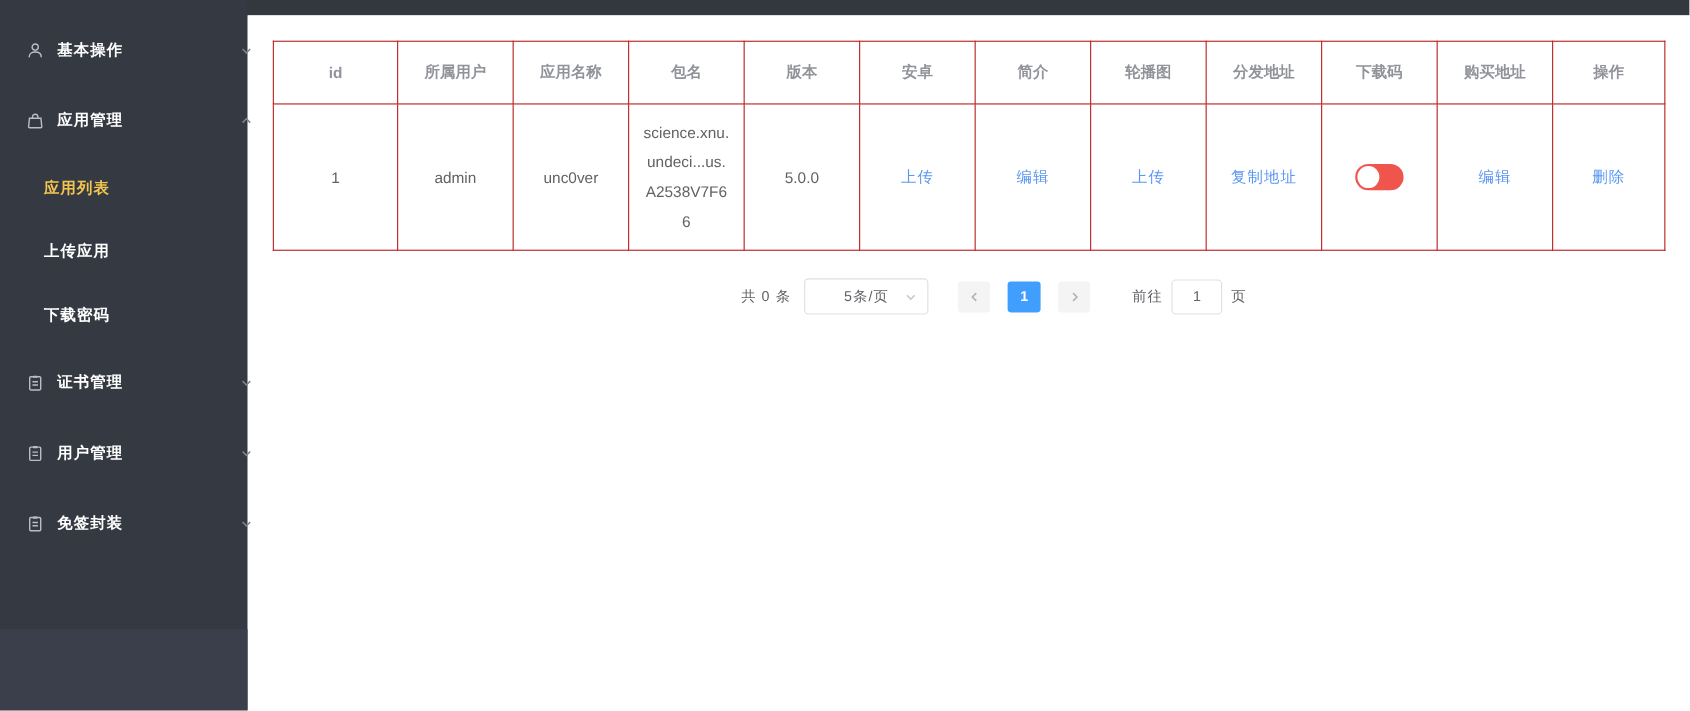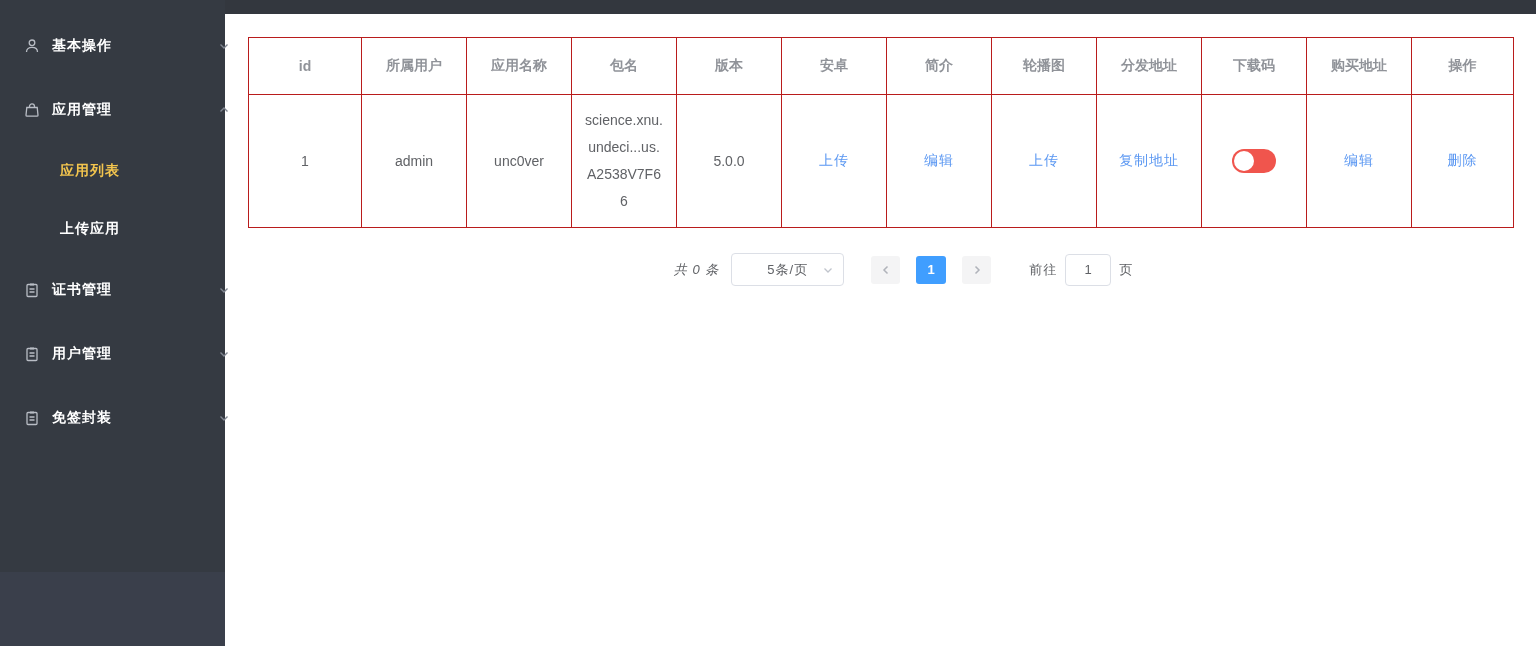--- a/index.html
+++ b/index.html
@@ -35,21 +35,21 @@
     cursor: pointer;
     color: #ffffff;
     font-size: 14px; font-weight: 600;
   }
   .menu-item .mi-icon { width: 16px; height: 16px; margin-right: 12px; flex: none; }
   .menu-item .mi-label { flex: 1; letter-spacing: 1px; }
   .menu-item .mi-chevron { width: 12px; height: 12px; flex: none; }
   .submenu-item {
     height: 58px;
     display: flex; align-items: center;
-    padding-left: 60px;
+    padding-left: 40px;
     cursor: pointer;
     color: #ffffff;
     font-size: 14px; font-weight: 600;
     letter-spacing: 1px;
   }
   .submenu-item.active { color: #f3c54e; }
   
   .main {
     position: absolute; left: 225px; top: 14px;
     width: 1311px; height: 632px;
@@ -113,21 +113,21 @@
   .pagination {
     margin: 25px 0 0 23px;
     width: 1265px;
     height: 33px;
     display: flex;
     align-items: center;
     justify-content: center;
     font-size: 13px;
     color: #606266;
   }
-  .pg-total { margin-right: 12px; letter-spacing: 1px; font-style: italic; }
+  .pg-total { margin-right: 12px; letter-spacing: 1px; }
   .pg-select {
     width: 113px; height: 33px;
     border: 1px solid #dcdfe6;
     border-radius: 4px;
     display: flex; align-items: center; justify-content: center;
     position: relative;
     cursor: pointer;
     background: #fff;
     margin-right: 27px;
   }
@@ -193,20 +193,23 @@
       <svg class="mi-chevron" viewBox="0 0 12 12" fill="none" stroke="#808691" stroke-width="1.4">
           <path d="M2.5 7.5 L6 4 L9.5 7.5"></path>
         </svg>
     </div>
 
     <div class="submenu-item active">
       <span>应用列表</span>
     </div>
     <div class="submenu-item">
       <span>上传应用</span>
+    </div>
+    <div class="submenu-item">
+      <span>下载密码</span>
     </div>
 
     <div class="menu-item">
       <svg class="mi-icon" viewBox="0 0 16 16" fill="none" stroke="#b9bdc5" stroke-width="1.3">
         <rect x="3" y="2.5" width="10" height="12" rx="1"></rect>
           <path d="M6 1.5 H10 V3.5 H6 Z" fill="#b9bdc5" stroke="none"></path>
           <path d="M5.5 7 H10.5 M5.5 10 H10.5"></path>
       </svg>
       <span class="mi-label">证书管理</span>
       <svg class="mi-chevron" viewBox="0 0 12 12" fill="none" stroke="#808691" stroke-width="1.4">

